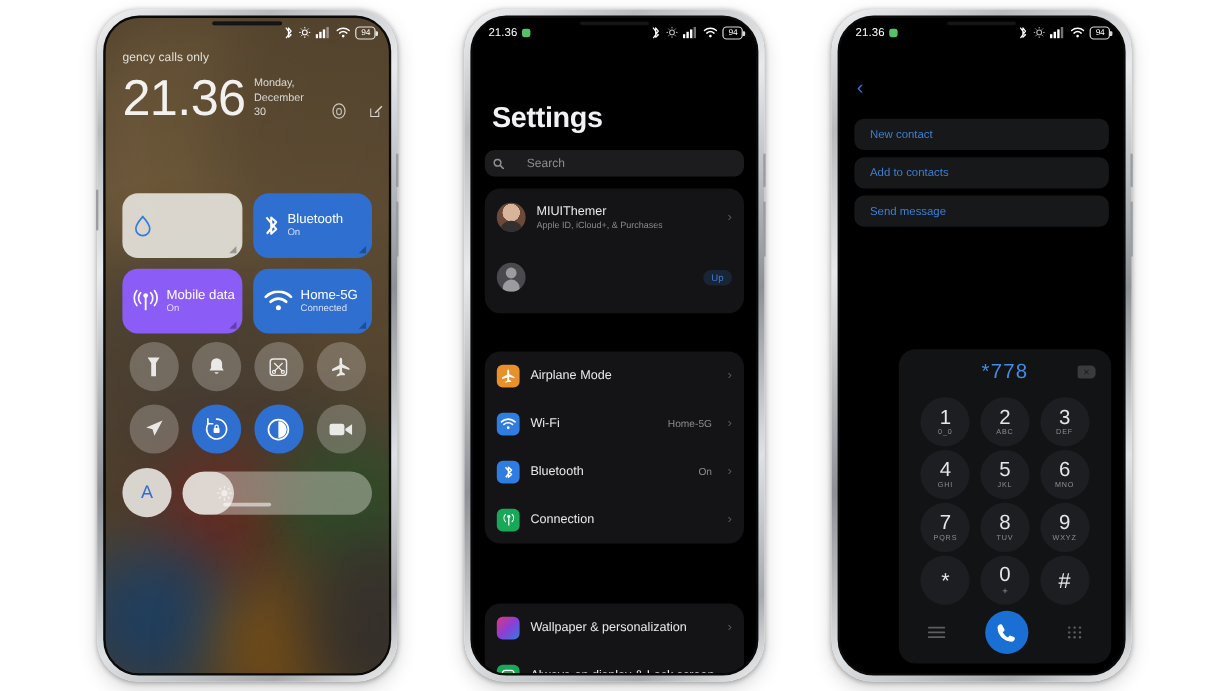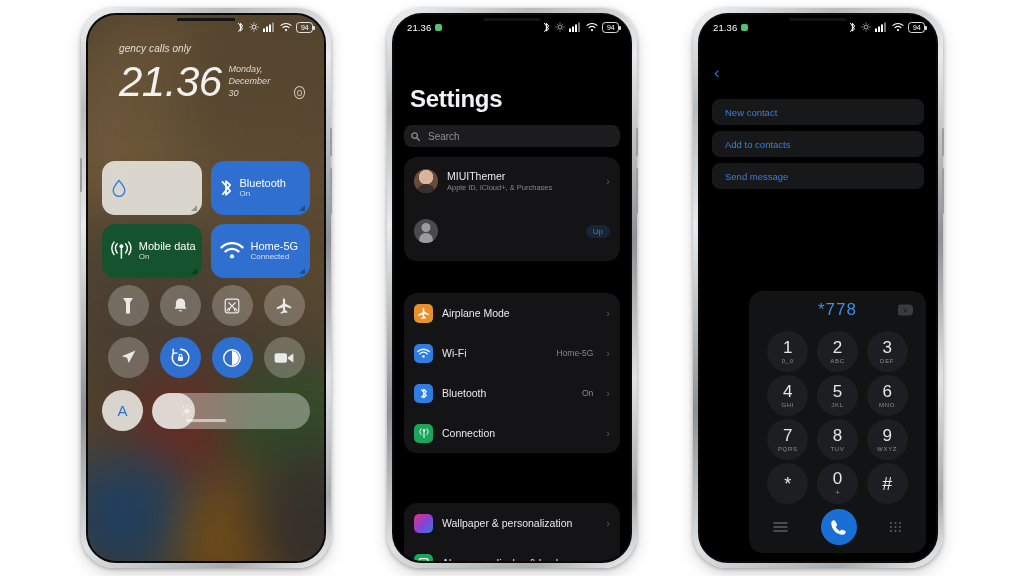--- a/index.html
+++ b/index.html
@@ -75,42 +75,42 @@
   .b2 { right:-40px; top:-20px;  width:190px; height:230px; background:#5d4b33; opacity:.95; }
   .b3 { left:-20px;  top:190px;  width:170px; height:180px; background:#4e4335; opacity:.9; }
   .b4 { left:40px;   top:360px;  width:120px; height:110px; background:#7b2f25; opacity:.85; }
   .b5 { left:135px;  top:350px;  width:130px; height:120px; background:#2f5a2c; opacity:.8; }
   .b6 { left:-25px;  top:440px;  width:130px; height:120px; background:#1d4a7a; opacity:.85; }
   .b7 { left:90px;   top:470px;  width:120px; height:110px; background:#9a6417; opacity:.8; }
   .b8 { left:160px;  top:430px;  width:130px; height:150px; background:#3c3834; opacity:.9; }
   .b9 { left:15px;   top:300px;  width:230px; height:130px; background:#4a4038; opacity:.7; }
   .scrim1 { position:absolute; inset:0; background:linear-gradient(180deg,rgba(0,0,0,.10) 0%,rgba(0,0,0,0) 30%,rgba(0,0,0,.18) 100%); }
 
-  .lock-head { position:absolute; top:28px; left:0; right:0; padding:0 31px;font-style:italic; }
+  .lock-head { position:absolute; top:28px; left:0; right:0; padding:0 14px; }
   .carrier { font-size:10px; color:rgba(255,255,255,.82); letter-spacing:.1px; }
   .clockrow { display:flex; align-items:flex-end; gap:7px; margin-top:9px; }
   .clock { font-size:42px; font-weight:300; color:rgba(255,255,255,.92); line-height:.92; letter-spacing:-.5px; }
   .datewrap { display:flex; align-items:flex-end; gap:20px; padding-bottom:3px; }
   .date { font-size:9px; color:rgba(255,255,255,.78); line-height:12px; }
   .ringicon { width:13px; height:13px; border-radius:50%; border:1.2px solid rgba(255,255,255,.7); position:relative; }
   .ringicon:after { content:""; position:absolute; inset:2.5px; border-radius:50%; border:1.2px solid rgba(255,255,255,.6); }
   .editicon { width:13px; height:13px; }
 
   
   .tiles { position:absolute; top:146px; left:14px; right:14px; display:grid; grid-template-columns:1fr 1fr; gap:9px; }
   .tile {
     height:54px; border-radius:13px; position:relative;
     display:flex; align-items:center; gap:7px; padding:0 9px;
     overflow:hidden;
   }
   .tile .corner { position:absolute; right:5px; bottom:4px; width:0; height:0;
     border-left:6px solid transparent; border-bottom:6px solid rgba(0,0,0,.30); }
   .tile.off  { background:rgba(228,226,219,.92); }
   .tile.blue { background:#2f6fd0; }
-  .tile.green{ background:#14532d; }
+  .tile.green{ background:#8b5cf6; }
   .tile-txt { display:flex; flex-direction:column; line-height:1.12; min-width:0; }
   .tile-name { font-size:11px; color:#fff; white-space:nowrap; }
   .tile-sub  { font-size:8px; color:rgba(255,255,255,.78); }
 
   
   .toggles { position:absolute; top:270px; left:14px; right:14px; display:grid; grid-template-columns:repeat(4,1fr); row-gap:11px; justify-items:center; }
   .circ { width:41px; height:41px; border-radius:50%; display:flex; align-items:center; justify-content:center;
           background:rgba(215,212,205,.30); }
   .circ.on { background:#2f6fd0; }
   .bright-row { position:absolute; top:375px; left:14px; right:14px; display:flex; align-items:center; gap:9px; }
@@ -121,21 +121,21 @@
   .slider .sun { position:absolute; left:22%; top:50%; transform:translate(-50%,-50%); opacity:.55; }
   .home-ind { position:absolute; bottom:139px; left:50%; transform:translateX(-50%);
               width:40px; height:3px; border-radius:3px; background:rgba(255,255,255,.55); }
 
   
   .ios { position:absolute; inset:0; background:#000; }
   .ios-title { position:absolute; top:70px; left:16px; font-size:24px; font-weight:600; color:#f2f2f4; letter-spacing:-.3px; }
   .search {
     position:absolute; top:110px; left:10px; right:10px; height:22px;
     background:#1c1c1e; border-radius:8px;
-    display:flex; align-items:center; gap:8px; padding:0 7px;
+    display:flex; align-items:center; gap:19px; padding:0 7px;
     font-size:10px; color:#8e8e93;
   }
   .card { position:absolute; left:10px; right:10px; background:#141416; border-radius:13px; overflow:hidden; }
   .c-acct { top:142px; height:104px; }
   .c-net  { top:278px; height:160px; }
   .c-pers { top:488px; height:78px; }
 
   .row { display:flex; align-items:center; gap:9px; padding:0 10px; height:40px; position:relative; }
   .row .chev { margin-left:auto; color:#5a5a5e; font-size:11px; line-height:1; }
   .row .rowval { margin-left:auto; font-size:8.5px; color:#8a8a8e; }

